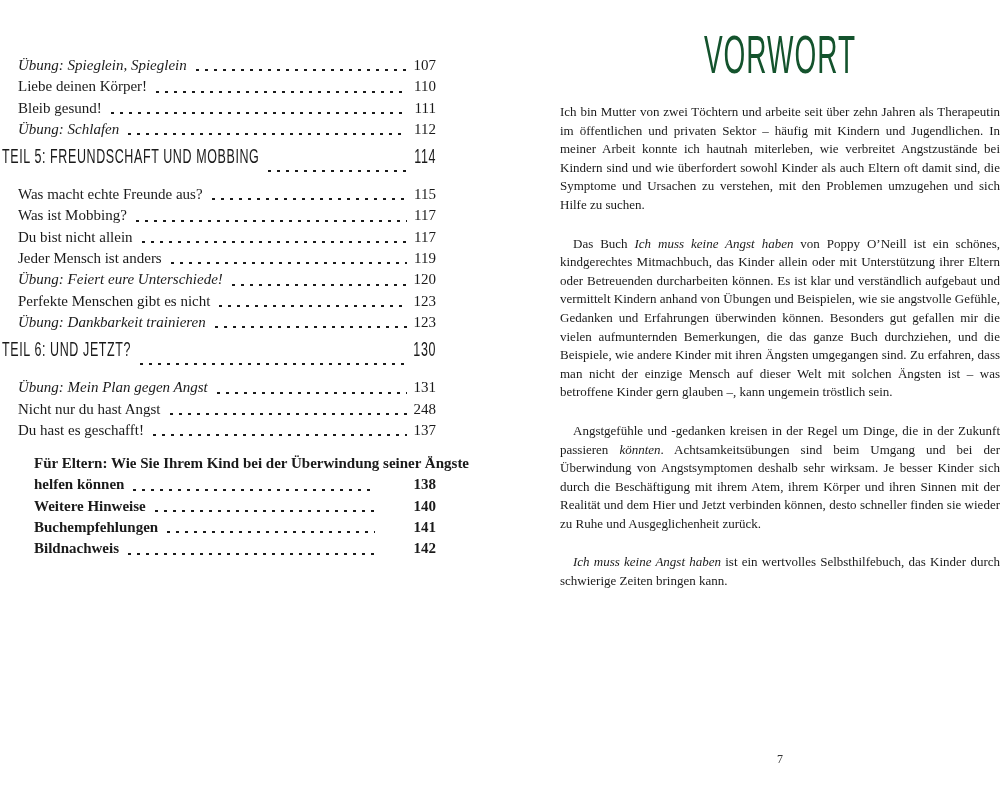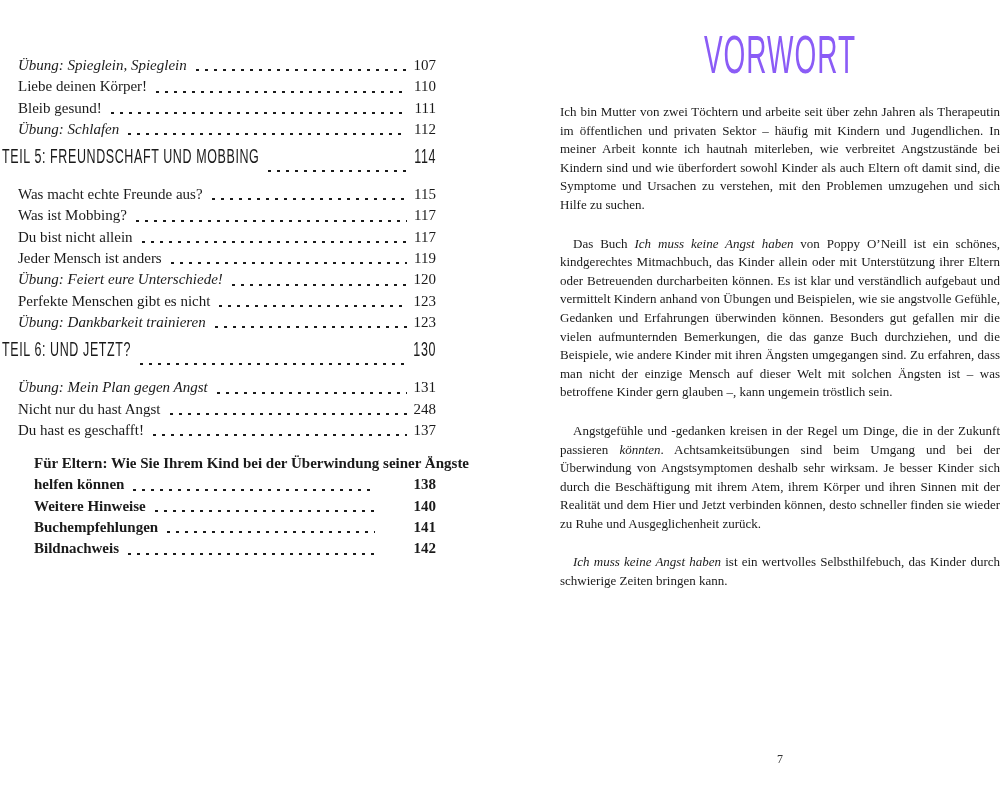--- a/index.html
+++ b/index.html
@@ -50,21 +50,21 @@
   .page-right {
     position: absolute; left: 560px; top: 40px; width: 440px; height: 760px;
   }
   .fw-title {
     margin: 14px 0 0 0;
     text-align: center;
     font-family: "Liberation Sans", sans-serif;
     font-weight: 400;
     font-size: 28px;
     letter-spacing: 1px;
-    color: #8b5cf6;
+    color: #14532d;
   }
   .fw-title .stretch {
     display: inline-block;
     transform: scaleY(1.9);
     transform-origin: center bottom;
   }
   .byline {
     margin: 52px 4px 0 4px;
     text-align: center;
     font-weight: bold;

